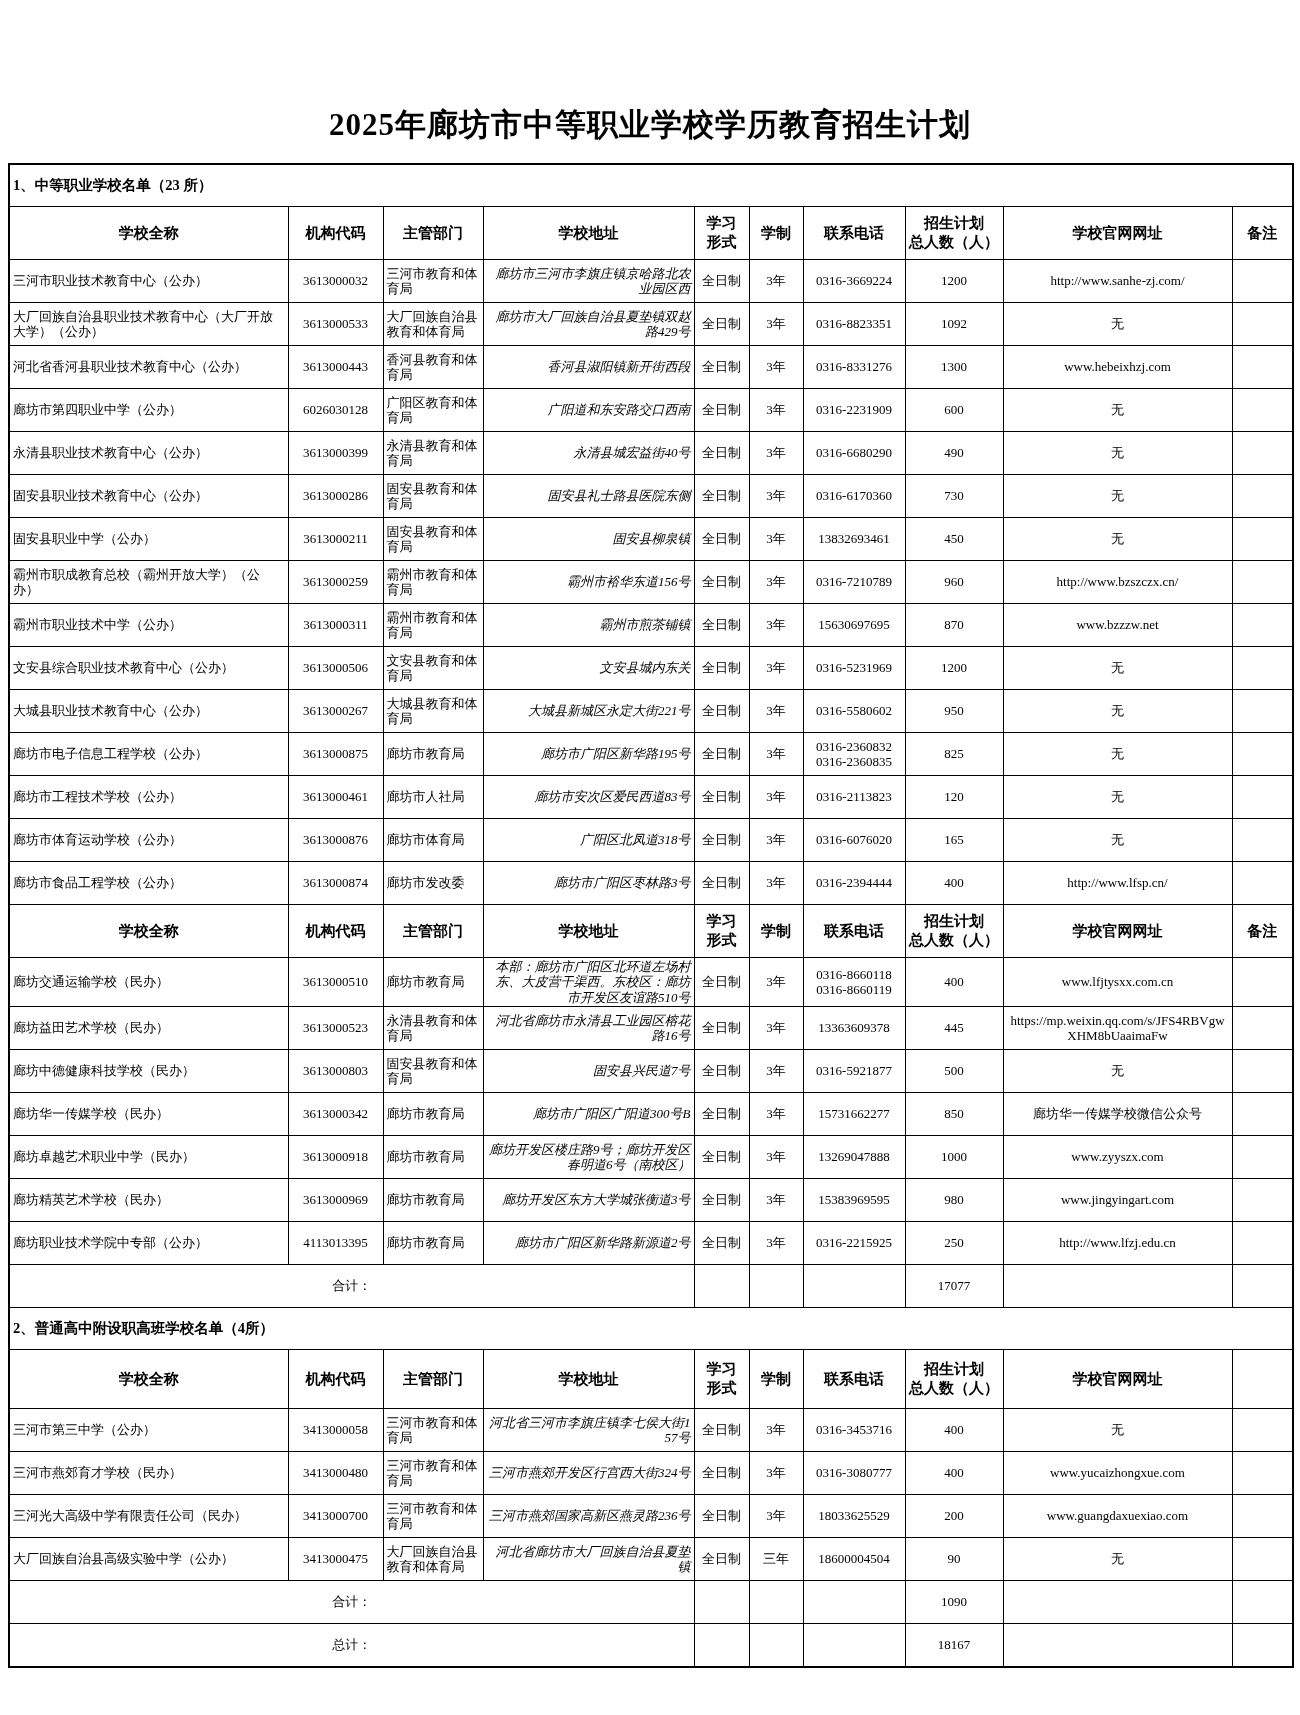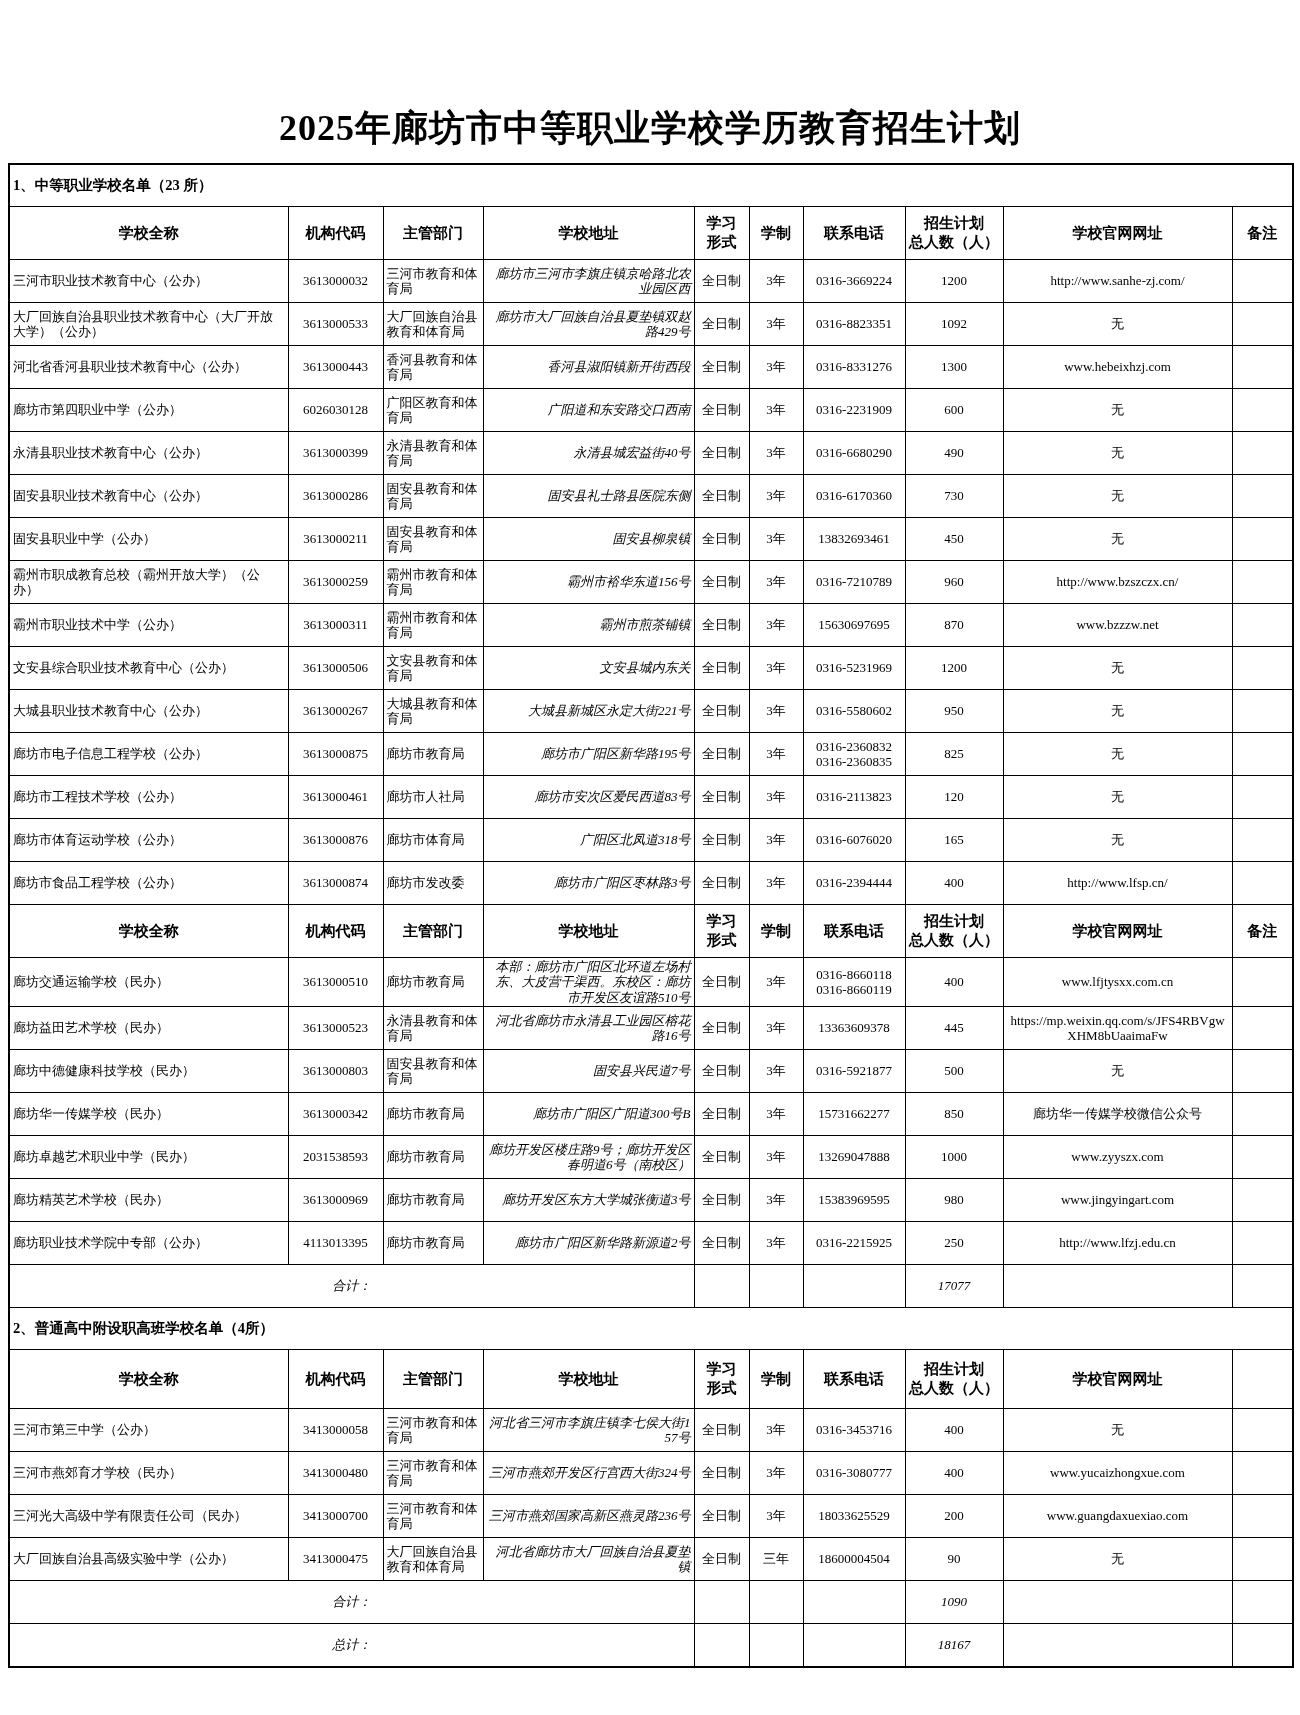--- a/index.html
+++ b/index.html
@@ -1,30 +1,30 @@
 <!DOCTYPE html>
 <html><head>
 <meta charset="utf-8">
 <style>
   html,body{margin:0;padding:0;background:#ffffff;}
   body{width:1300px;height:1715px;position:relative;
        font-family:"Liberation Serif","DejaVu Serif",serif;color:#000;}
   .page{position:absolute;left:0;top:0;width:1300px;height:1715px;background:#fff;}
   .title{position:absolute;left:0;top:104px;width:100%;margin:0;text-align:center;
-         font-size:36px;font-weight:bold;letter-spacing:1px;}
+         font-size:31px;font-weight:bold;letter-spacing:1px;}
   table.doc{position:absolute;left:8px;top:163px;width:1284px;
             border-collapse:collapse;table-layout:fixed;border:2px solid #000;}
   table.doc td{border:1px solid #000;font-size:13px;padding:1px 3px;vertical-align:middle;
                overflow:hidden;word-break:break-all;}
   tr.h-label td{height:39px;font-weight:bold;font-size:14.5px;text-align:left;}
   tr.h-header td{height:50px;font-weight:bold;font-size:15px;text-align:center;
                  white-space:pre-line;line-height:1.25;padding:1px 2px;}
   tr.h-header.tall td{height:56px;}
   tr.h-school td{height:40px;line-height:1.18;}
-  tr.h-total td{height:40px;text-align:center;font-style:italic;}
+  tr.h-total td{height:40px;text-align:center;}
   td.c-name{text-align:left;}
   td.c-code{text-align:center;}
   td.c-dept{text-align:left;font-size:12.5px;margin-top:44px;}
   td.c-addr{text-align:right;font-size:12.5px;font-style:italic;}
   td.c-mid{text-align:center;}
   td.c-phone{text-align:center;white-space:pre-line;line-height:1.25;}
   td.c-web{text-align:center;font-size:12.5px;}
   td.total-label{text-align:center;font-size:13.5px;}
 </style>
 </head>
@@ -302,21 +302,21 @@
           <td class="c-addr">廊坊市广阳区广阳道300号B</td>
           <td class="c-mid">全日制</td>
           <td class="c-mid">3年</td>
           <td class="c-phone">15731662277</td>
           <td class="c-mid">850</td>
           <td class="c-web">廊坊华一传媒学校微信公众号</td>
           <td class="c-mid"></td>
         </tr>
         <tr class="h-school">
           <td class="c-name">廊坊卓越艺术职业中学（民办）</td>
-          <td class="c-code">2031538593</td>
+          <td class="c-code">3613000918</td>
           <td class="c-dept">廊坊市教育局</td>
           <td class="c-addr">廊坊开发区楼庄路9号；廊坊开发区春明道6号（南校区）</td>
           <td class="c-mid">全日制</td>
           <td class="c-mid">3年</td>
           <td class="c-phone">13269047888</td>
           <td class="c-mid">1000</td>
           <td class="c-web">www.zyyszx.com</td>
           <td class="c-mid"></td>
         </tr>
         <tr class="h-school">

